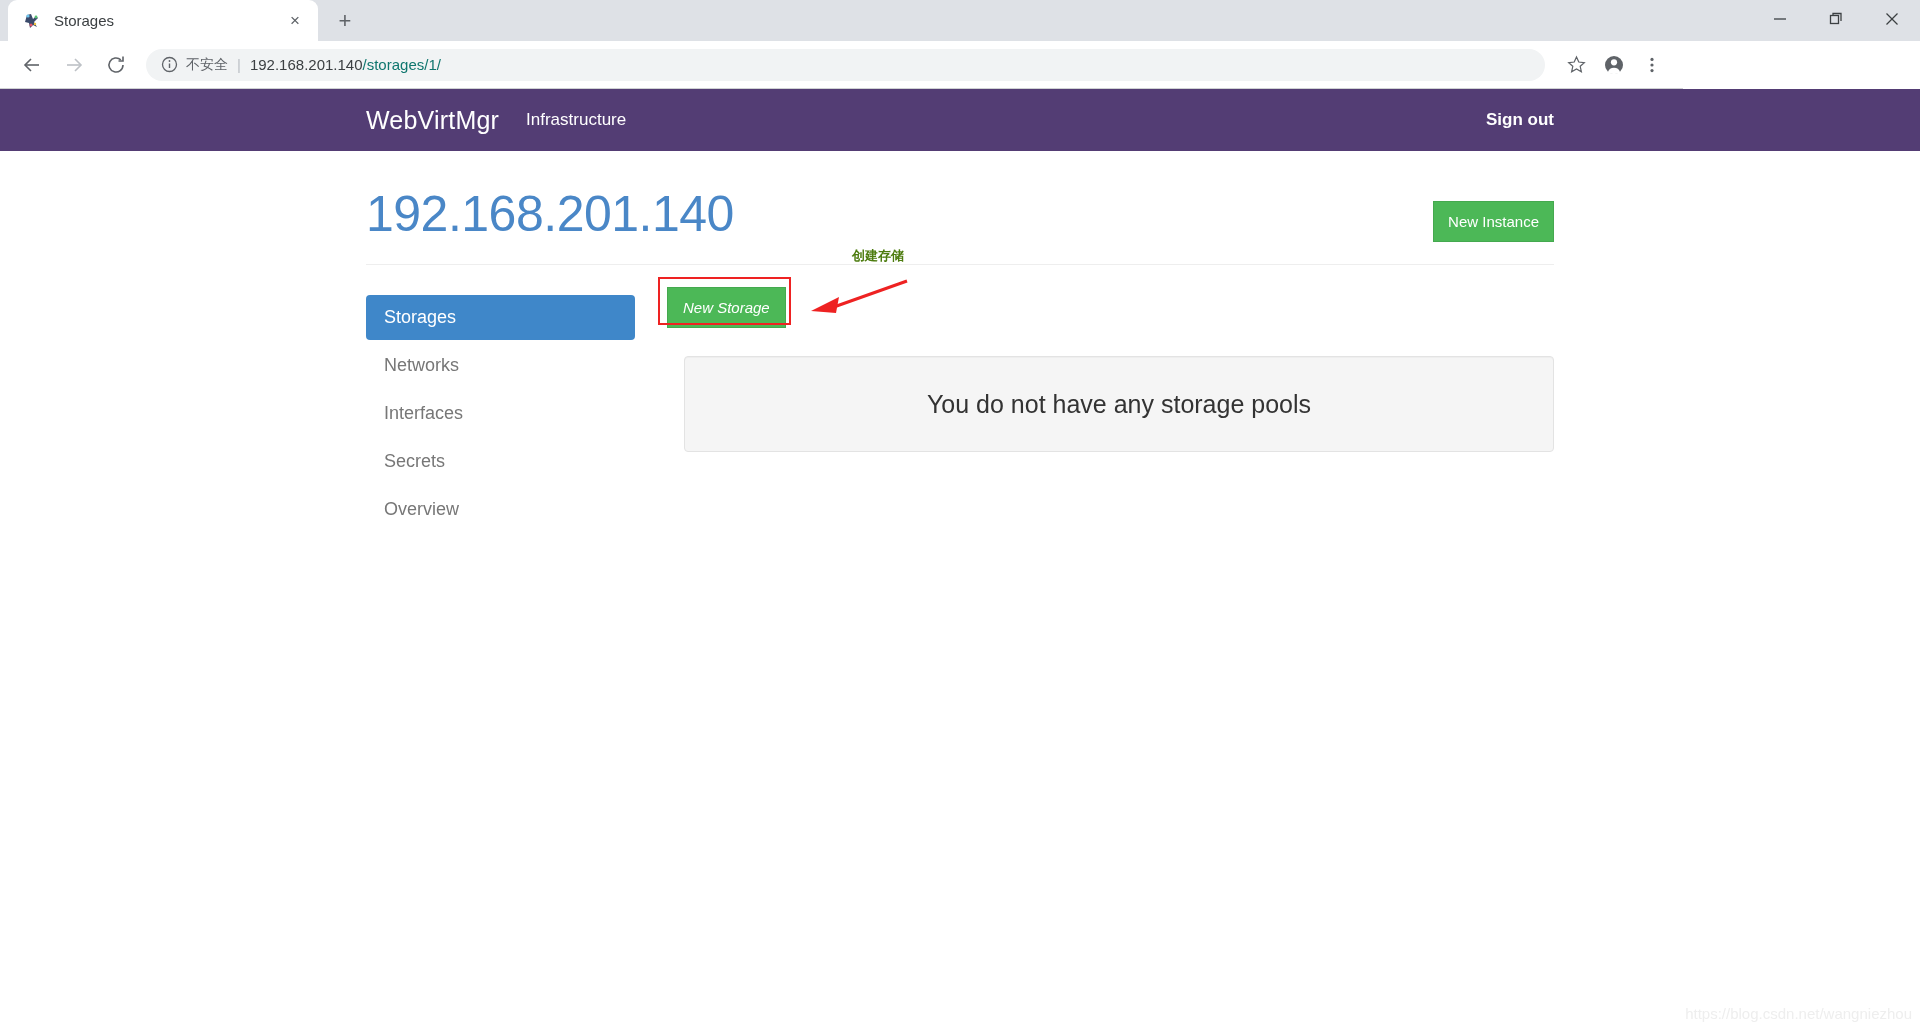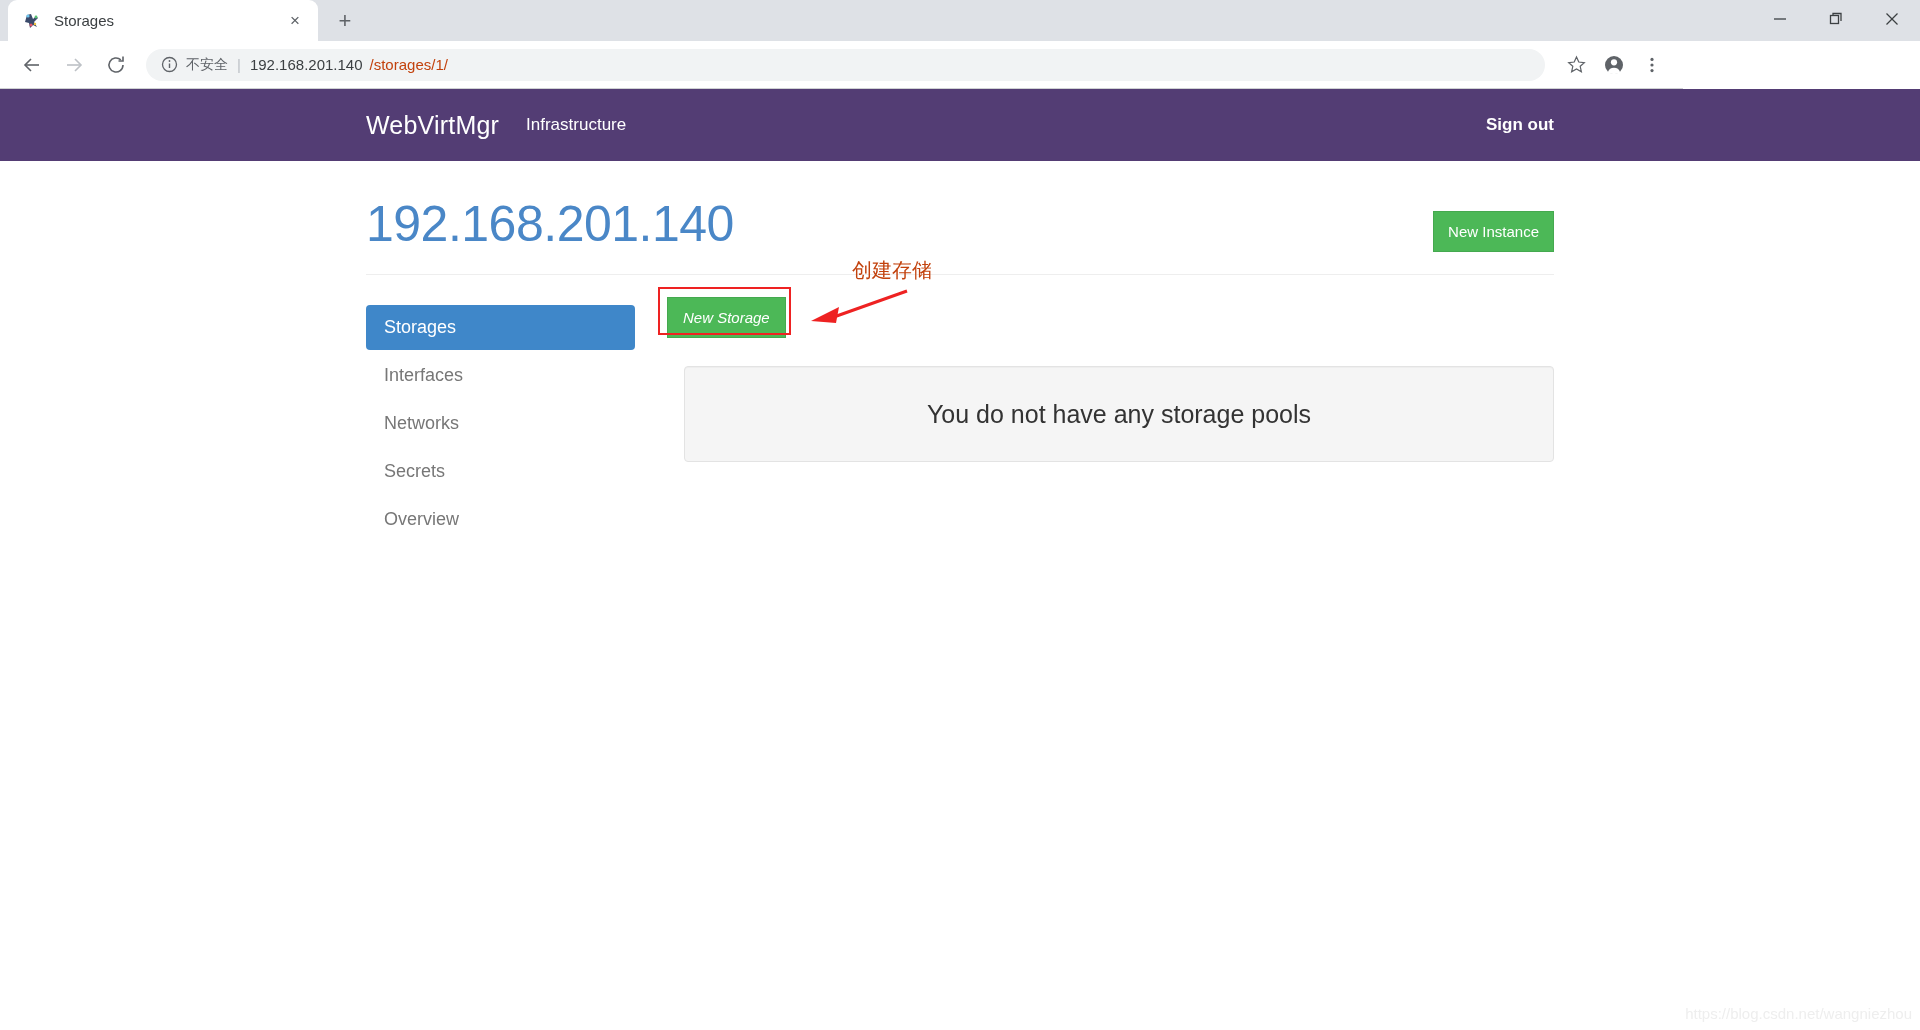--- a/index.html
+++ b/index.html
@@ -121,35 +121,35 @@
     color: #bdc1c6;
     margin: 0 9px;
     font-size: 15px;
   }
   .omni-url {
     font-size: 15px;
     color: #3c4043;
     white-space: nowrap;
     overflow: hidden;
   }
-  .omni-url .url-path { color: #c2410c; padding-left: 7px; }
+  .omni-url .url-path { color: #0f766e; }
   .tool-icon {
     width: 34px; height: 34px;
     flex: 0 0 34px;
     display: flex; align-items: center; justify-content: center;
     color: #5f6368;
     margin-left: 4px;
   }
 
   
   .page { width: 1920px; height: 941px; background: #fff; position: relative; }
 
   .navbar {
     width: 100%;
-    height: 72px;
+    height: 62px;
     background: #533D74;
     display: flex;
     align-items: center;
   }
   .navbar-inner {
     width: 1188px;
     margin: 0 auto;
     display: flex;
     align-items: center;
     position: relative;
@@ -267,23 +267,24 @@
     left: 128px;
     top: -12px;
     width: 120px;
     height: 48px;
     pointer-events: none;
   }
   .annot-text {
     position: absolute;
     left: 185px;
     top: -40px;
-    color: #c2410c;
-    font-size: 20px;
-    white-space: nowrap;
+    color: #4d7c0f;
+    font-size: 13px;
+    white-space: nowrap;
+    font-weight: bold;
   }
 
   .empty-panel {
     margin-top: 13px;
     background: #f5f5f5;
     border: 1px solid #e3e3e3;
     border-radius: 4px;
     height: 96px;
     display: flex;
     align-items: center;
@@ -419,22 +420,22 @@
       <h1 class="page-title">192.168.201.140</h1>
       <button class="btn btn-success btn-new-instance">New Instance</button>
     </div>
 
     <hr class="hr">
 
     <div class="content-row">
 
       <div class="sidebar">
         <a class="side-item active">Storages</a>
+        <a class="side-item">Networks</a>
         <a class="side-item">Interfaces</a>
-        <a class="side-item">Networks</a>
         <a class="side-item">Secrets</a>
         <a class="side-item">Overview</a>
       </div>
 
       <div class="main-col">
 
         <div class="storage-toolbar">
           <button class="btn btn-success btn-new-storage">New Storage</button>
           <div class="annot-box"></div>
           <svg class="annot-arrow" viewBox="0 0 120 48">

